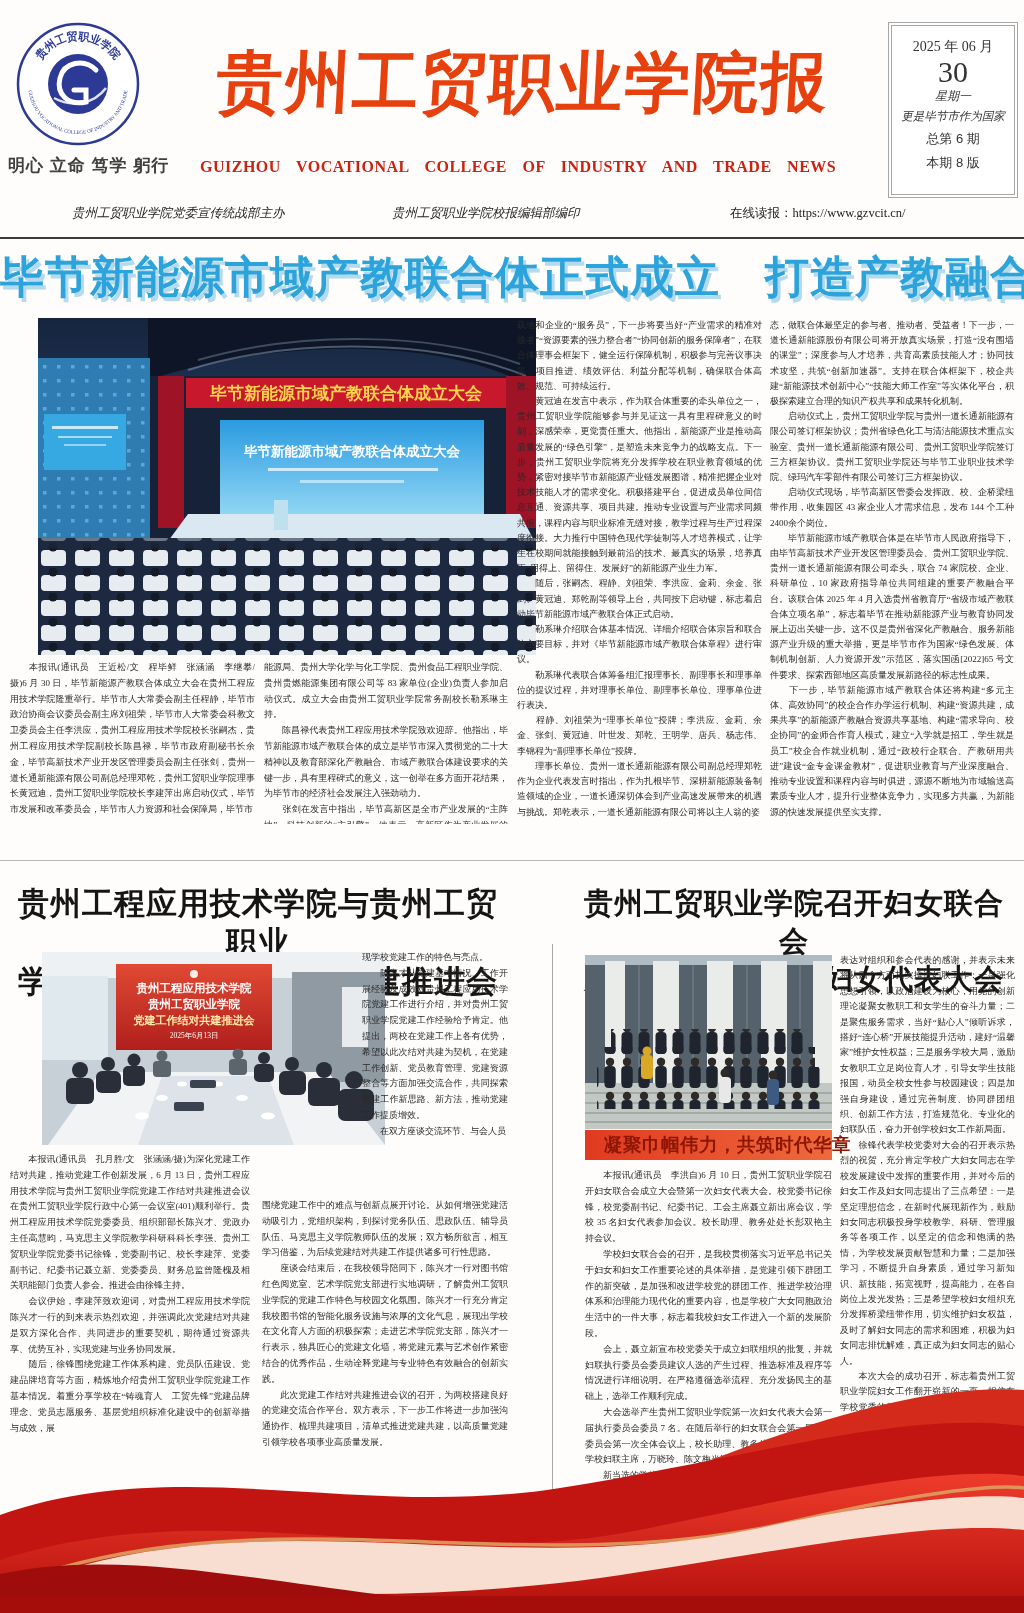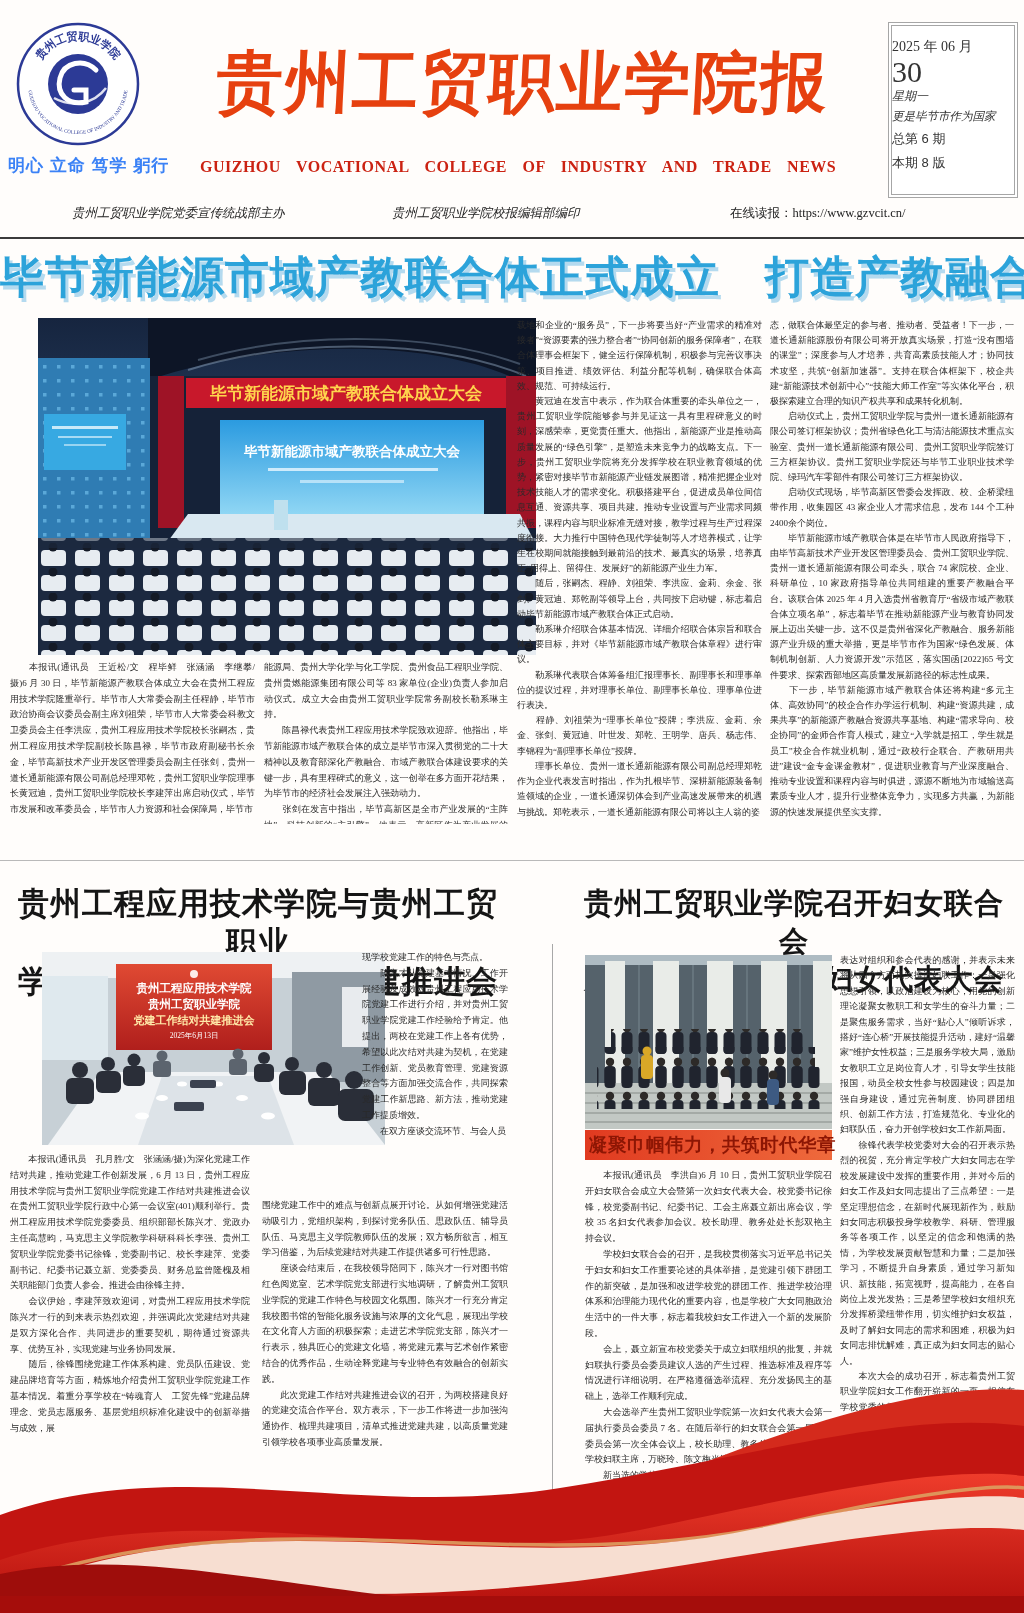--- a/index.html
+++ b/index.html
@@ -1,29 +1,29 @@
 <!DOCTYPE html>
 <html><head>
 <meta charset="utf-8">
 <style>
   html,body{margin:0;padding:0;background:#f2f2f2;}
   .page{position:relative;width:1024px;height:1613px;margin:0 auto;background:#fffdfb;overflow:hidden;
         font-family:"Liberation Serif","DejaVu Serif",serif;color:#1c1c1c;}
   .abs{position:absolute;}
   
   .logo-wrap{left:14px;top:20px;width:150px;height:128px;}
-  .motto{left:8px;top:154px;width:200px;font-size:17px;font-weight:bold;letter-spacing:1px;color:#3b82f6;
+  .motto{left:8px;top:154px;width:200px;font-size:17px;font-weight:bold;letter-spacing:1px;color:#404040;
          font-family:"Liberation Sans","DejaVu Sans",sans-serif;}
   .cn-title{left:195px;top:18px;width:655px;height:132px;text-align:center;
             font-size:66px;font-weight:900;color:#e6400f;line-height:130px;letter-spacing:2px;
             transform:skewX(-3deg);white-space:nowrap;}
   .en-title{left:200px;top:158px;width:620px;text-align:center;font-size:16px;font-weight:bold;
             color:#cb2212;word-spacing:11px;letter-spacing:.5px;white-space:nowrap;}
   .date-box{left:888px;top:22px;width:122px;height:168px;border:4px double #a6a6a6;background:#fff;
-            color:#333;}
+            text-align:center;color:#333;}
   .date-box .dline{margin-top:12px;font-size:14px;}
   .date-box .day{font-size:30px;line-height:32px;}
   .date-box .wday{font-size:12px;font-style:italic;}
   .date-box .lunar{font-size:11.5px;font-style:italic;margin-top:4px;white-space:nowrap;}
   .date-box .issue{font-size:13px;font-weight:normal;margin-top:6px;font-family:"Liberation Sans","DejaVu Sans",sans-serif;}
   .info-bar{left:0;top:205px;width:1024px;height:24px;font-size:12.5px;color:#222;font-style:italic;}
   .info-bar .l{position:absolute;left:72px;}
   .info-bar .c{position:absolute;left:392px;}
   .info-bar .r{position:absolute;left:730px;font-style:normal;}
   .rule-top{left:0;top:237px;width:1024px;height:2px;background:#3b3b3b;}
@@ -44,21 +44,21 @@
   .lead .c4{left:770px;top:318px;width:244px;height:506px;line-height:15.2px;}
   .la-side{left:362px;top:950px;width:146px;height:244px;}
   .la-c1{left:10px;top:1152px;width:240px;height:330px;}
   .la-c2{left:262px;top:1198px;width:246px;height:286px;}
   .ra-c1{left:585px;top:1168px;width:247px;height:392px;}
   .ra-c2{left:840px;top:953px;width:175px;height:492px;line-height:15.4px;}
   
   .ph{display:block;}
   .red-banner{left:585px;top:1130px;width:247px;height:30px;line-height:30px;
               background:linear-gradient(90deg,#e03a20,#ef6a3c);color:#8d1604;font-size:18.5px;
-              font-weight:900;letter-spacing:.5px;padding-left:4px;box-sizing:border-box;white-space:nowrap;}
+              font-weight:900;letter-spacing:.5px;padding-left:19px;box-sizing:border-box;white-space:nowrap;}
   .wave{left:0;top:1368px;width:1024px;height:245px;}
 </style>
 </head>
 <body>
 
 <div class="page">
 
   <div class="abs logo-wrap">
     <svg width="128" height="128" viewBox="0 0 128 128">
       <circle cx="64" cy="64" r="60" fill="#ffffff" stroke="#2c3a96" stroke-width="2.5"></circle>

